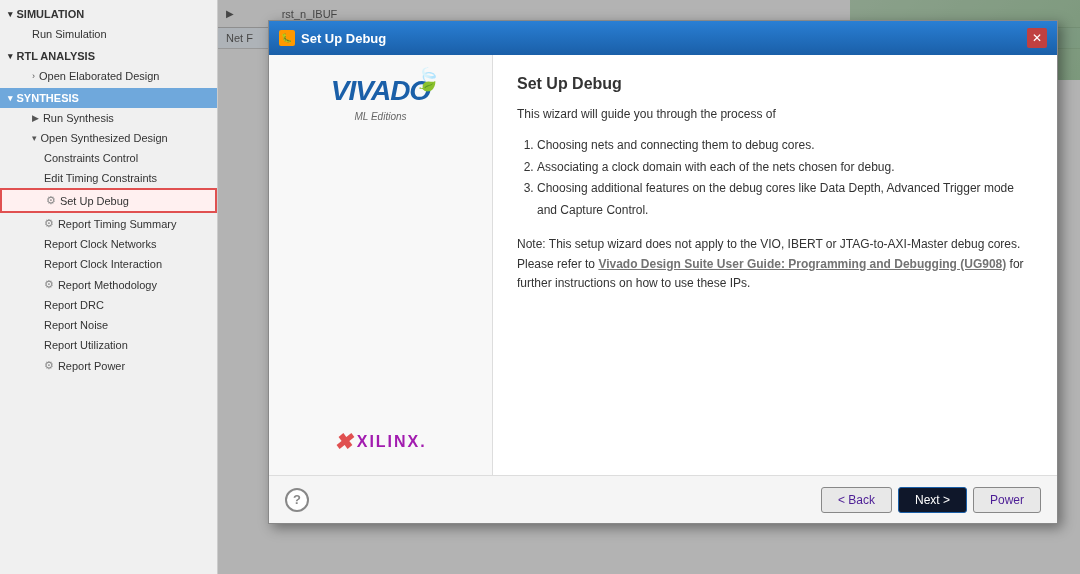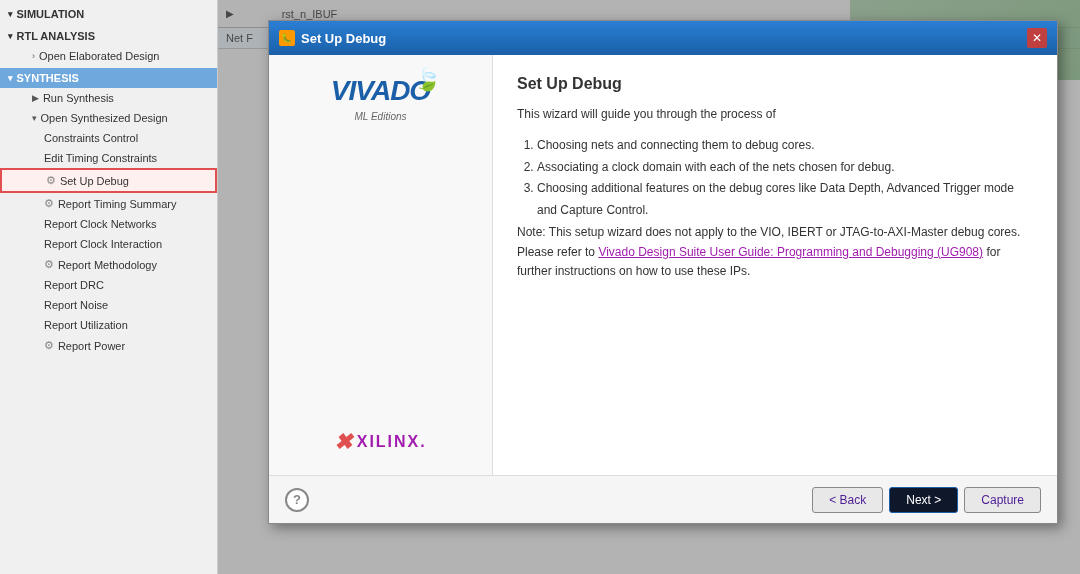--- a/index.html
+++ b/index.html
@@ -39,44 +39,47 @@
 
     .dialog-body { display: flex; flex: 1; min-height: 420px; }
 
     .dialog-left { width: 224px; background: #f8f8f8; border-right: 1px solid #ddd; padding: 20px 15px; display: flex; flex-direction: column; align-items: center; justify-content: space-between; }
     .vivado-logo { text-align: center; }
     .xilinx-logo { display: flex; align-items: center; gap: 4px; }
 
     .dialog-right { flex: 1; padding: 20px 24px; }
     .dialog-main-title { font-size: 16px; font-weight: bold; color: #333; margin-bottom: 12px; }
     .dialog-intro { font-size: 12px; color: #333; margin-bottom: 12px; line-height: 1.5; }
-    .dialog-list { margin-left: 20px; margin-bottom: 2px; }
+    .dialog-list { margin-left: 20px; margin-bottom: 14px; }
     .dialog-list li { font-size: 12px; color: #333; line-height: 1.8; }
     .dialog-note { font-size: 12px; color: #333; line-height: 1.6; }
-    .dialog-link { color: #a21caf; text-decoration: underline; cursor: pointer; }
+    .dialog-link { color: #737373; text-decoration: underline; cursor: pointer; font-weight: bold; }
 
     .dialog-footer { border-top: 1px solid #ddd; padding: 10px 16px; display: flex; align-items: center; justify-content: space-between; background: #f5f5f5; height: 48px; }
     .footer-left { display: flex; align-items: center; }
     .help-button { width: 24px; height: 24px; border-radius: 50%; border: 2px solid #888; background: white; color: #888; font-size: 13px; font-weight: bold; display: flex; align-items: center; justify-content: center; cursor: pointer; }
     .footer-right { display: flex; align-items: center; gap: 6px; }
     .btn { padding: 5px 16px; font-size: 12px; border: 1px solid #888; background: #e8e8e8; cursor: pointer; border-radius: 3px; color: #4c1d95; }
     .btn-primary { background: #0f172a; color: white; border-color: #1a5fa8; }
     .btn-cancel { background: #e8e8e8; }
   </style>
 </head>
 <body>
 
 <div class="app-container">
 
   <div class="sidebar">
 
     <div class="sidebar-section">
       <div class="sidebar-section-header">
         <span class="chevron">▾</span>
         <span>SIMULATION</span>
+      </div>
+      <div class="sidebar-item sub">
+        <span>Run Simulation</span>
       </div>
     </div>
 
     <div class="sidebar-section">
       <div class="sidebar-section-header">
         <span class="chevron">▾</span>
         <span>RTL ANALYSIS</span>
       </div>
       <div class="sidebar-item sub">
         <span class="arrow-icon">›</span>
@@ -202,20 +205,20 @@
             </div>
           </div>
           <div class="footer-right">
             <button class="btn">
               <span>&lt; Back</span>
             </button>
             <button class="btn btn-primary">
               <span>Next &gt;</span>
             </button>
             <button class="btn btn-cancel">
-              <span>Capture</span>
+              <span>Power</span>
             </button>
           </div>
         </div>
       </div>
     </div>
   </div>
 </div>
 
 </body></html>

